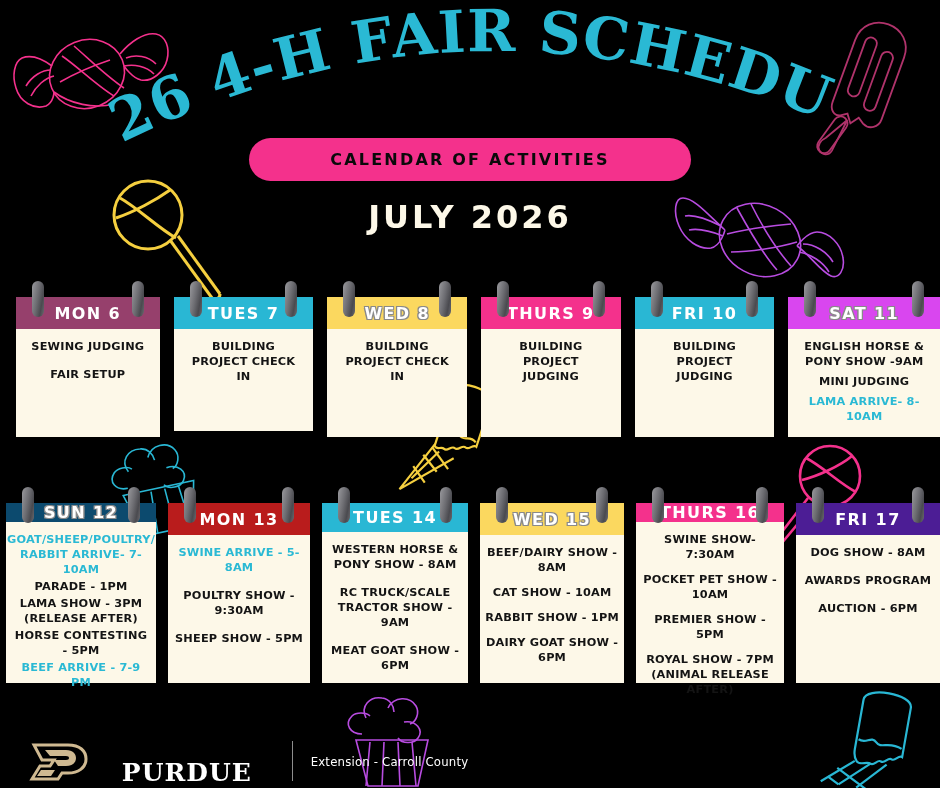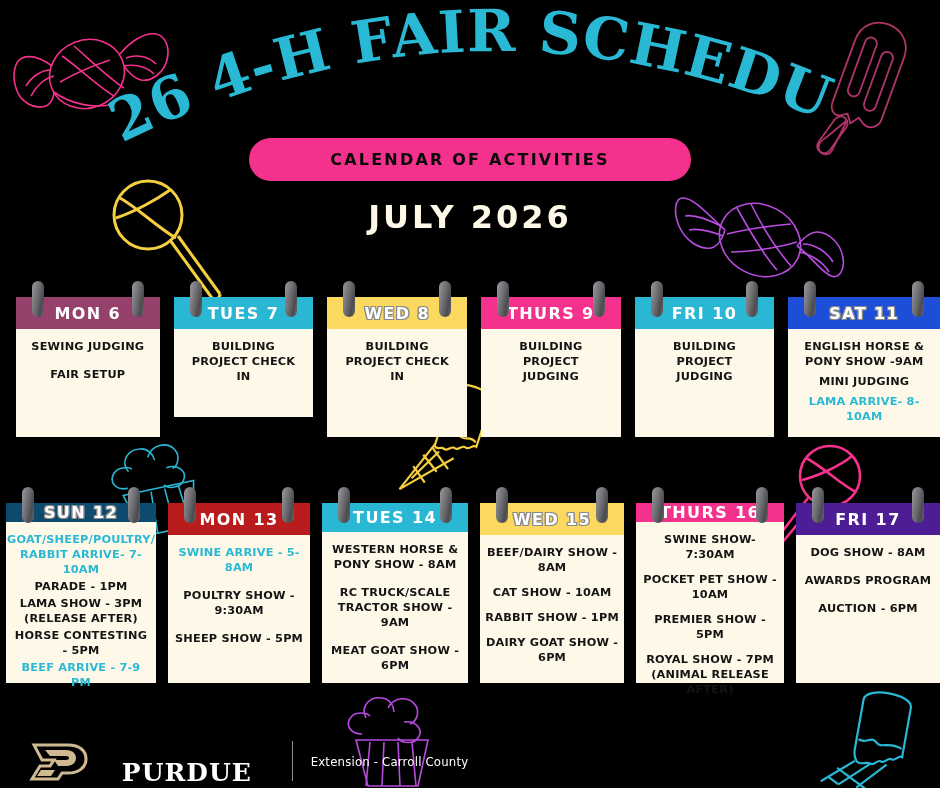--- a/index.html
+++ b/index.html
@@ -289,21 +289,21 @@
   <div class="row" id="row1" style="padding-left: 16px;">
       <div class="card" style="width: 144px; height: 140px; margin-right: 14px;">
         <div class="pin l"></div>
         <div class="pin r"></div>
         <div class="card-head" style="background: rgb(150, 64, 108);">MON 6</div>
         <div class="card-body">
           <div class="entry">SEWING JUDGING</div>
           <div class="entry spacer-top">FAIR SETUP</div>
         </div>
       </div>
-      <div class="card" style="width: 140px; height: 120px; margin-right: 14px;">
+      <div class="card" style="width: 140px; height: 134px; margin-right: 14px;">
         <div class="pin l"></div>
         <div class="pin r"></div>
         <div class="card-head" style="background: rgb(41, 183, 212);">TUES 7</div>
         <div class="card-body">
           <div class="entry">BUILDING
 PROJECT CHECK
 IN</div>
         </div>
       </div>
       <div class="card" style="width: 140px; height: 140px; margin-right: 14px;">
@@ -332,21 +332,21 @@
         <div class="card-head" style="background: rgb(41, 183, 212);">FRI 10</div>
         <div class="card-body">
           <div class="entry">BUILDING
 PROJECT
 JUDGING</div>
         </div>
       </div>
       <div class="card" style="width: 152px; height: 140px;">
         <div class="pin l"></div>
         <div class="pin r"></div>
-        <div class="card-head light-bg" style="background: #1d4ed8;">SAT 11</div>
+        <div class="card-head light-bg" style="background: #d946ef;">SAT 11</div>
         <div class="card-body">
           <div class="entry">ENGLISH HORSE &amp;
 PONY SHOW -9AM</div>
           <div class="entry">MINI JUDGING</div>
           <div class="entry cyan">LAMA ARRIVE- 8-10AM</div>
         </div>
       </div>
     </div>
 
   <div class="row" id="row2" style="padding-left: 6px;">

